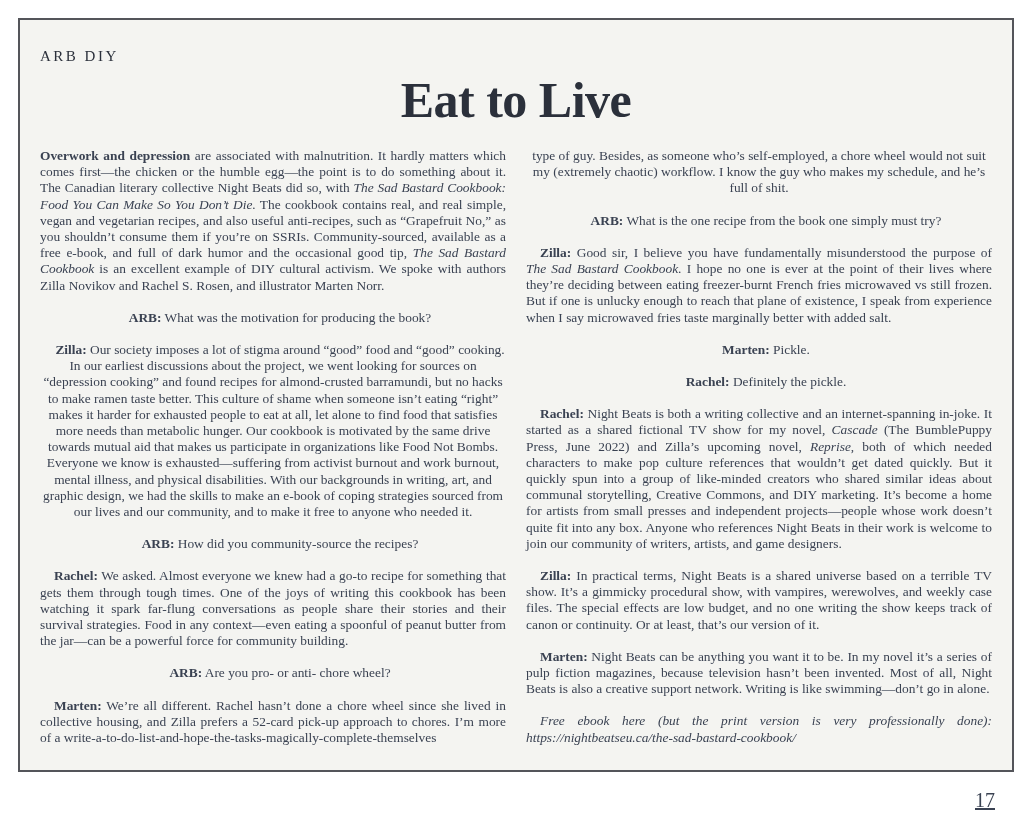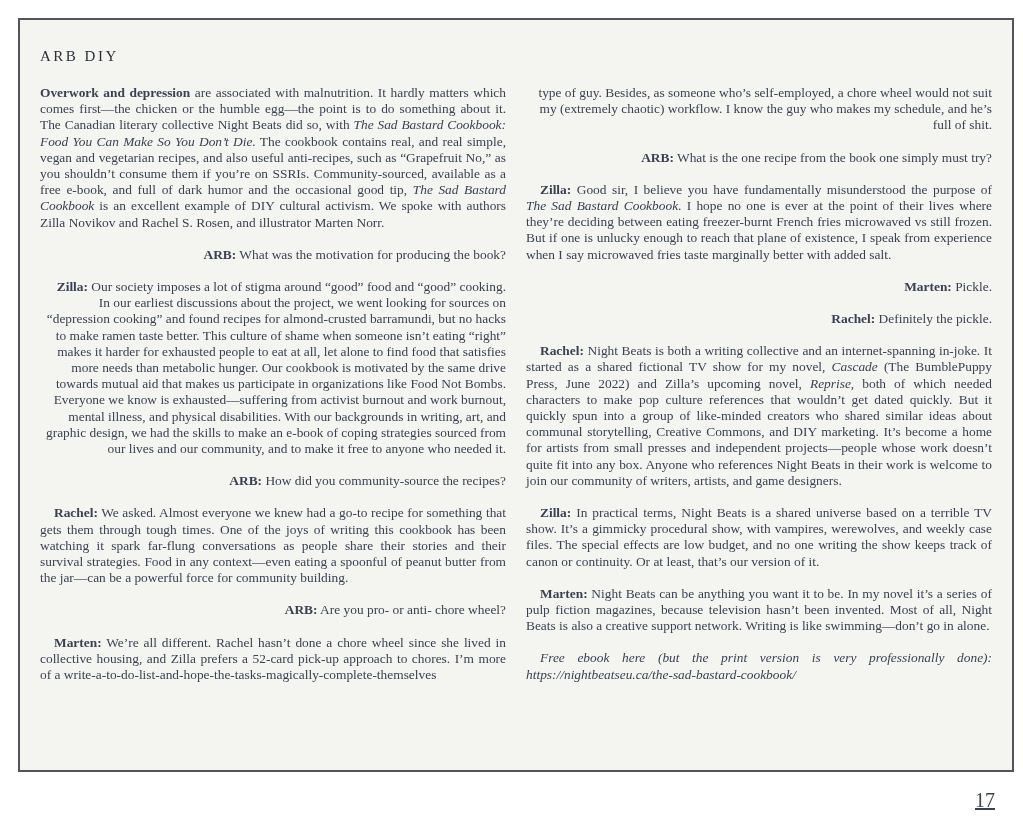--- a/index.html
+++ b/index.html
@@ -29,35 +29,36 @@
     font-weight:normal;
   }
   .title{
     margin:8px 0 0;text-align:center;
     font-size:50px;line-height:1.1;font-weight:bold;
     letter-spacing:-0.5px;color:var(--title);
   }
   .columns{display:flex;gap:20px;margin-top:20px;}
   .col{flex:1 1 0;font-size:13.4px;line-height:16.2px;color:var(--text);}
   .para{margin:0;text-align:justify;}
-  .para.ragged{text-align:right;}
+  .para.ragged{text-align:center;}
   .para + .para{margin-top:16px;}
   .para.indent{text-indent:14px;}
   .b{font-weight:bold;}
   .i{font-style:italic;}
   .pagenum{
     position:absolute;right:28px;bottom:10px;
     font-size:20px;color:var(--text);text-decoration:underline;
   }
 </style>
 </head>
 <body>
 
 <div class="sheet">
   <div class="kicker">ARB DIY</div>
+  <h1 class="title">Eat to Live</h1>
   <div class="columns">
     <div class="col">
         <p class="para"><span class="b">Overwork and depression</span><span class="n"> are associated with malnutrition. It hardly matters which comes first—the chicken or the humble egg—the point is to do something about it. The Canadian literary collective Night Beats did so, with </span><span class="i">The Sad Bastard Cookbook: Food You Can Make So You Don’t Die.</span><span class="n"> The cookbook contains real, and real simple, vegan and vegetarian recipes, and also useful anti-recipes, such as “Grapefruit No,” as you shouldn’t consume them if you’re on SSRIs. Community-sourced, available as a free e-book, and full of dark humor and the occasional good tip, </span><span class="i">The Sad Bastard Cookbook</span><span class="n"> is an excellent example of DIY cultural activism. We spoke with authors Zilla Novikov and Rachel S. Rosen, and illustrator Marten Norr.</span></p>
         <p class="para ragged indent"><span class="b">ARB:</span><span class="n"> What was the motivation for producing the book?</span></p>
         <p class="para ragged indent"><span class="b">Zilla:</span><span class="n"> Our society imposes a lot of stigma around “good” food and “good” cooking. In our earliest discussions about the project, we went looking for sources on “depression cooking” and found recipes for almond-crusted barramundi, but no hacks to make ramen taste better. This culture of shame when someone isn’t eating “right” makes it harder for exhausted people to eat at all, let alone to find food that satisfies more needs than metabolic hunger. Our cookbook is motivated by the same drive towards mutual aid that makes us participate in organizations like Food Not Bombs. Everyone we know is exhausted—suffering from activist burnout and work burnout, mental illness, and physical disabilities. With our backgrounds in writing, art, and graphic design, we had the skills to make an e-book of coping strategies sourced from our lives and our community, and to make it free to anyone who needed it.</span></p>
         <p class="para ragged indent"><span class="b">ARB:</span><span class="n"> How did you community-source the recipes?</span></p>
         <p class="para indent"><span class="b">Rachel:</span><span class="n"> We asked. Almost everyone we knew had a go-to recipe for something that gets them through tough times. One of the joys of writing this cookbook has been watching it spark far-flung conversations as people share their stories and their survival strategies. Food in any context—even eating a spoonful of peanut butter from the jar—can be a powerful force for community building.</span></p>
         <p class="para ragged indent"><span class="b">ARB:</span><span class="n"> Are you pro- or anti- chore wheel?</span></p>
         <p class="para indent"><span class="b">Marten:</span><span class="n"> We’re all different. Rachel hasn’t done a chore wheel since she lived in collective housing, and Zilla prefers a 52-card pick-up approach to chores. I’m more of a write-a-to-do-list-and-hope-the-tasks-magically-complete-themselves</span></p>
       </div>

